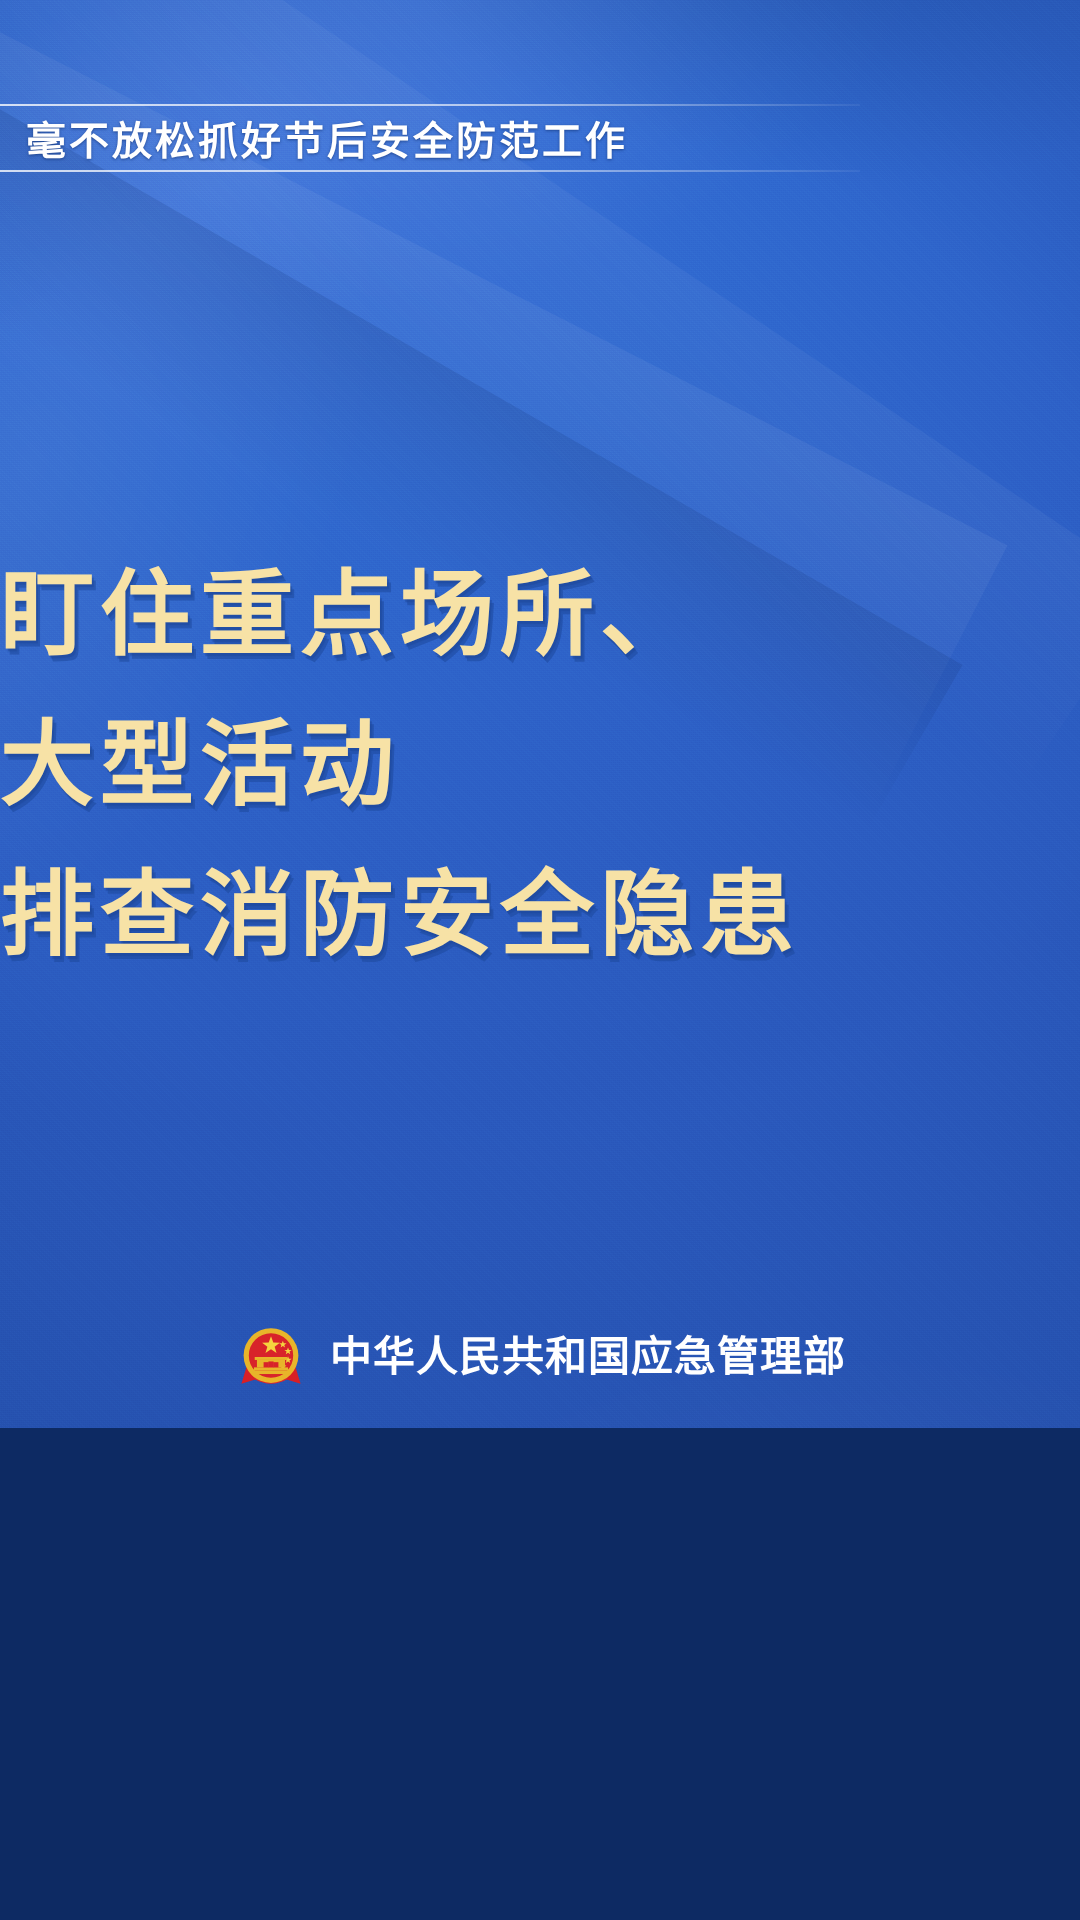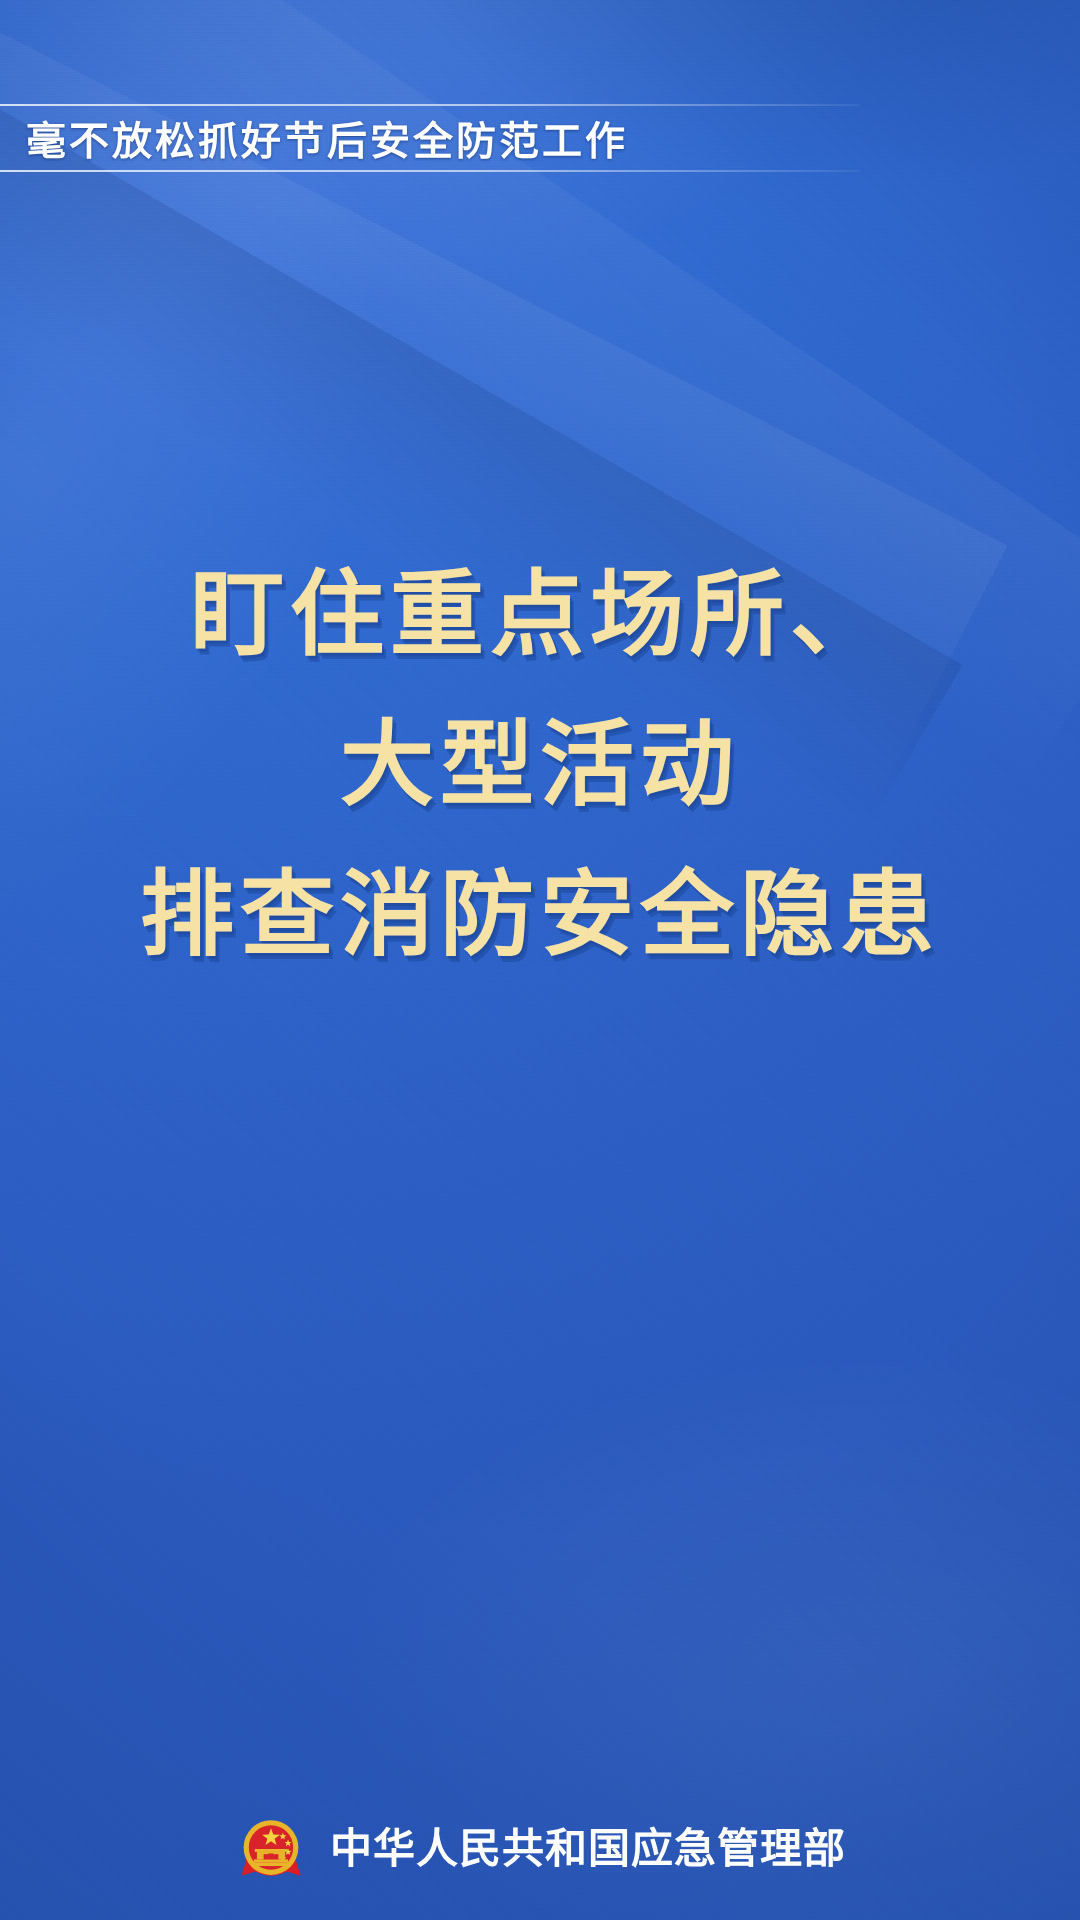--- a/index.html
+++ b/index.html
@@ -5,21 +5,21 @@
 <style>
   html, body {
     margin: 0;
     padding: 0;
     background: #0d2a63;
   }
 
   .poster {
     position: relative;
     width: 1080px;
-    height: 1920px;
+    height: 1428px;
     overflow: hidden;
     background: #2f63cc;
     font-family: "Liberation Sans", "DejaVu Sans", sans-serif;
     -webkit-font-smoothing: antialiased;
   }
 
   
   .bg-base {
     position: absolute;
     inset: 0;
@@ -133,21 +133,20 @@
     white-space: nowrap;
     text-shadow: 0 1px 3px rgba(10,36,92,0.55);
   }
 
   
   .headline {
     position: absolute;
     left: 0;
     right: 0;
     top: 540px;
-    text-align: center;
   }
   .headline-line {
     display: block;
     color: #f7e2a6;
     font-family: "Liberation Serif", "DejaVu Serif", serif;
     font-weight: 700;
     font-size: 94px;
     line-height: 150px;
     letter-spacing: 6px;
     white-space: nowrap;

